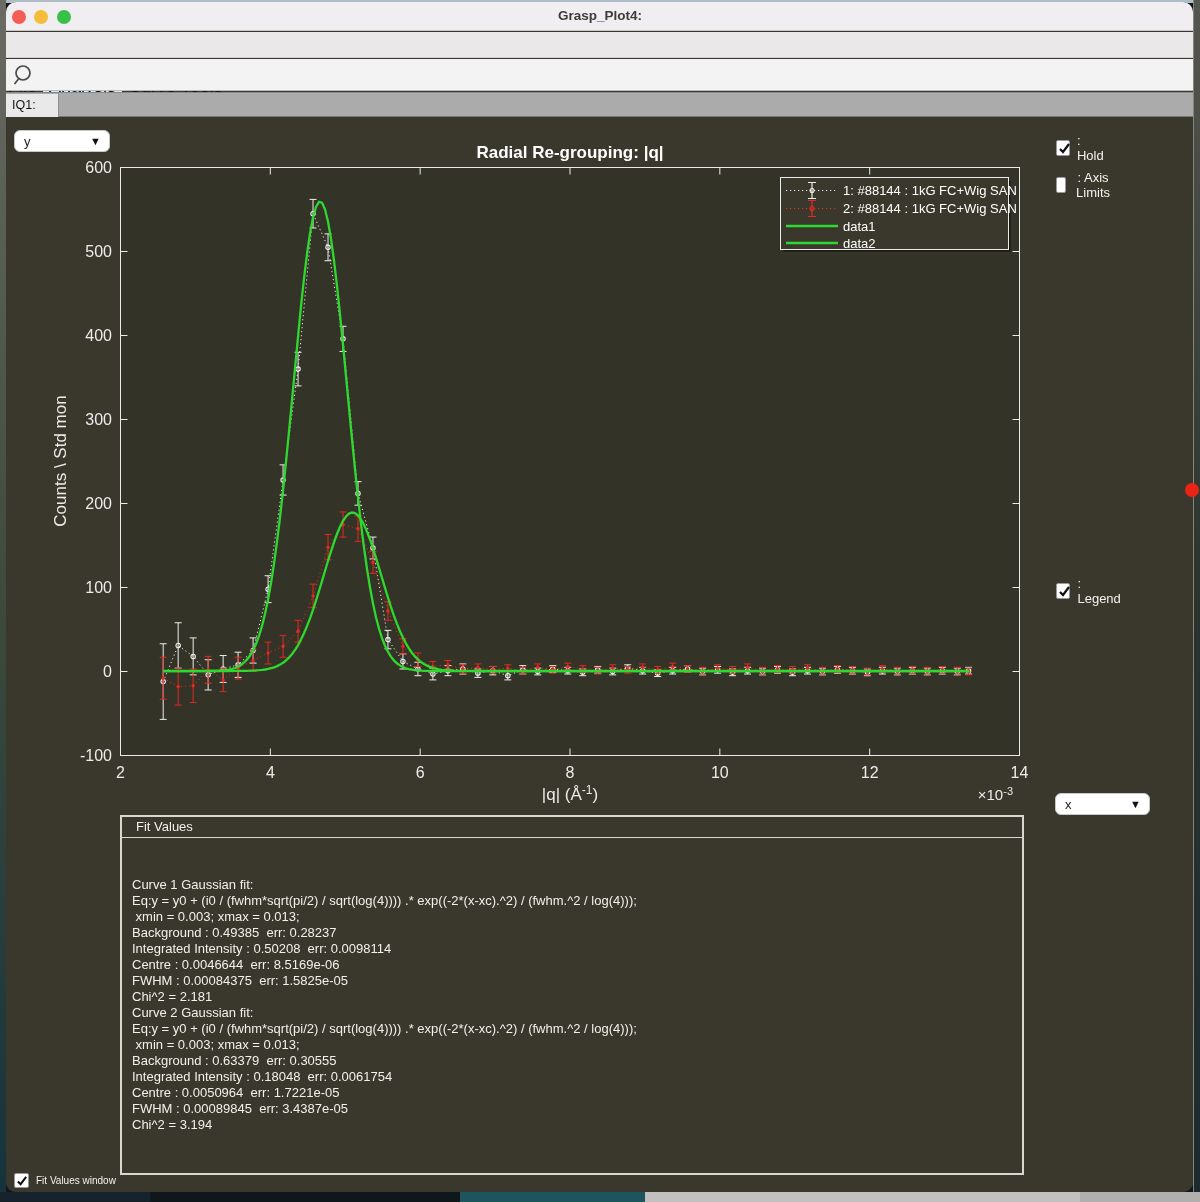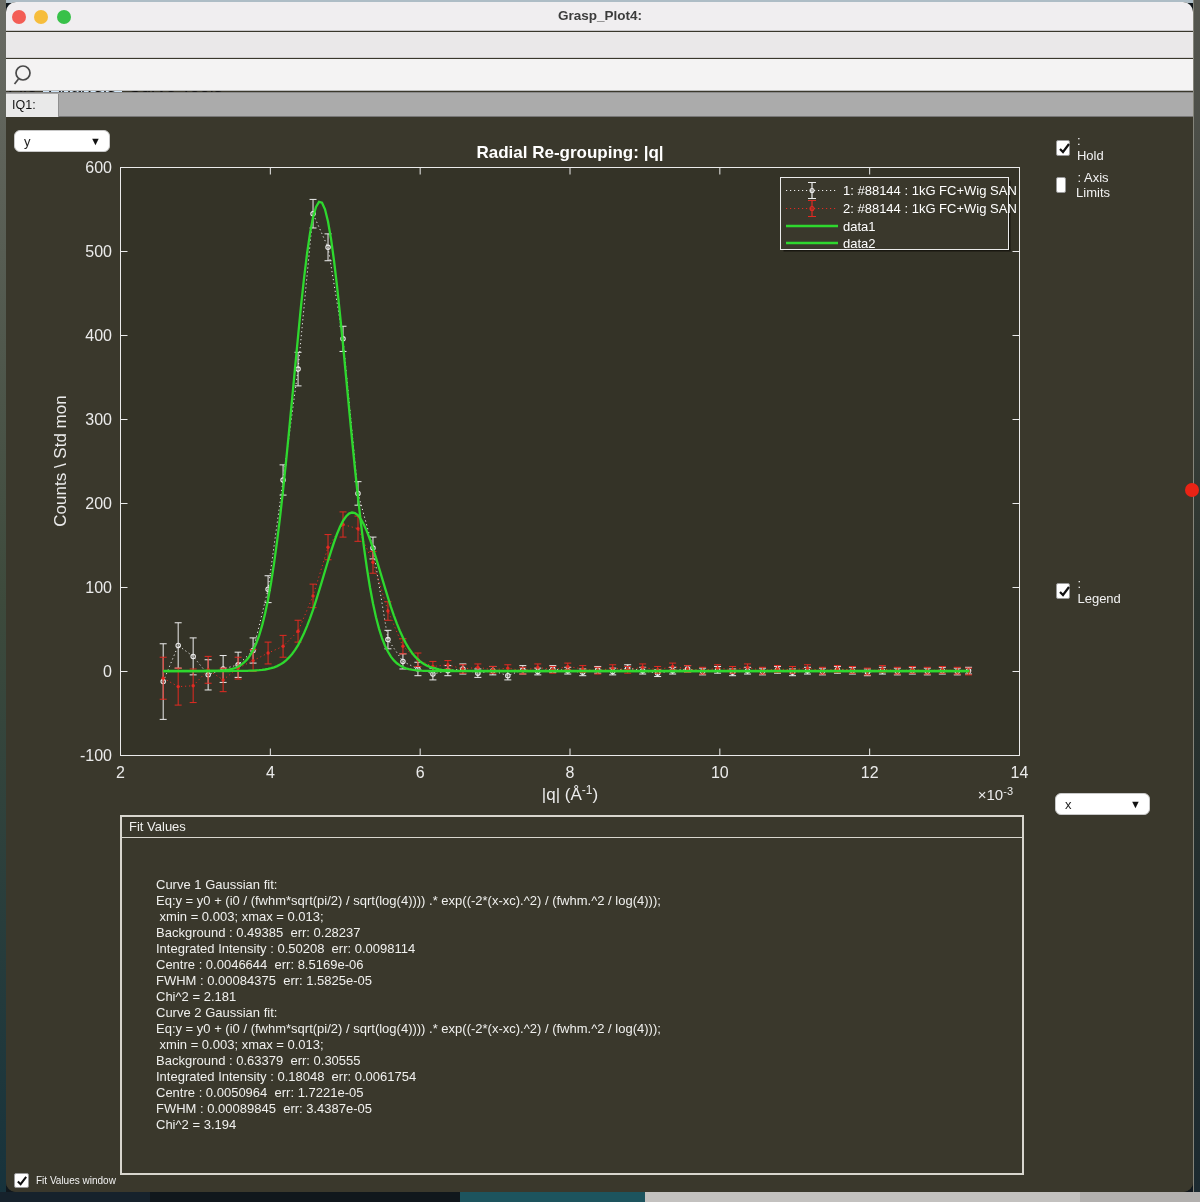--- a/index.html
+++ b/index.html
@@ -21,22 +21,22 @@
   #tabstrip { left:0; top:92px; width:1200px; height:25px; background:#ababab; border-top:1px solid #8a8a8a; border-bottom:1px solid #777; }
   #tab1 { left:2px; top:1px; height:23px; width:57px; background:#e9e9e9; border-right:1px solid #8f8f8f; font-size:12.5px; color:#111; padding:4px 0 0 10px; }
   #content { left:0; top:118px; width:1200px; height:1074px; background:#3a382c; }
   .dropdown { height:22px; background:#fff; border-radius:6px; border:1px solid #c8c8c8; font-size:13px; color:#222; }
   .dropdown .dd-label { left:9px; top:3px; }
   .dropdown .dd-arrow { right:8px; top:4px; font-size:11px; color:#111; }
   .cb-row { display:flex; align-items:center; gap:7px; color:#f2f2f2; font-size:13px; }
   .cb-box { width:16px; height:16px; background:#fff; border:1px solid #9a9a9a; border-radius:2px; position:relative; }
   .cb-box svg { position:absolute; left:1px; top:1px; }
   #fit-panel { left:120px; top:815px; width:904px; height:360px; border:2px solid #d8d6ce; color:#f0f0ee; }
-  #fit-header { padding:2px 7px 3px; font-size:13px; border-bottom:1px solid #d8d6ce; }
-  #fit-lines { position:absolute; left:10px; top:60px; font-size:13px; line-height:16px; white-space:pre;margin-left:24px; }
+  #fit-header { padding:2px 14px 3px; font-size:13px; border-bottom:1px solid #d8d6ce; }
+  #fit-lines { position:absolute; left:10px; top:60px; font-size:13px; line-height:16px; white-space:pre; }
   #bottom-cb { left:14px; top:1173px; }
   #bottom-cb .cb-box { width:15px; height:15px; }
   #bottom-cb span.lbl { font-size:10px; }
   #red-badge { left:1185px; top:483px; width:14px; height:14px; border-radius:50%; background:#ea2315; z-index:60; }
   svg text { font-family:"Liberation Sans", sans-serif; }
 </style>
 </head>
 <body>
 
 <div id="desk-top" class="abs"></div>

